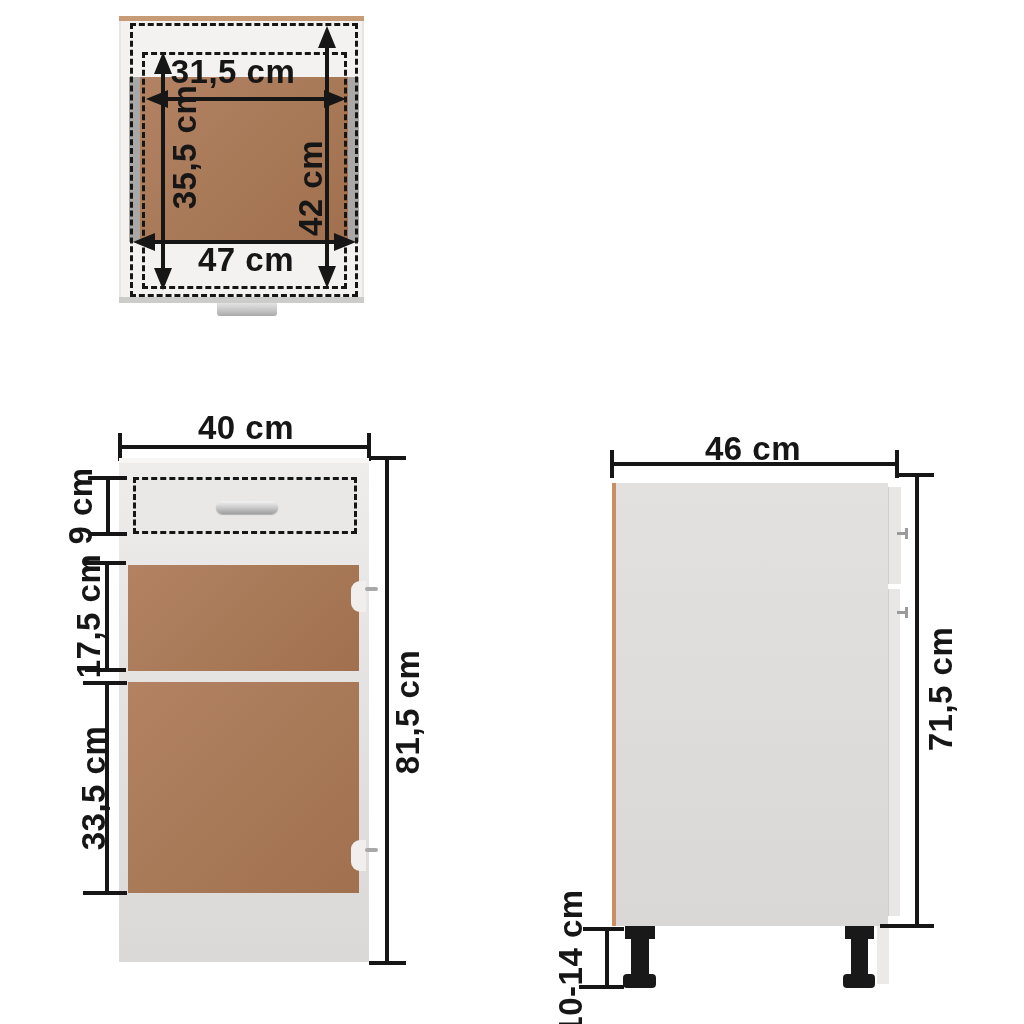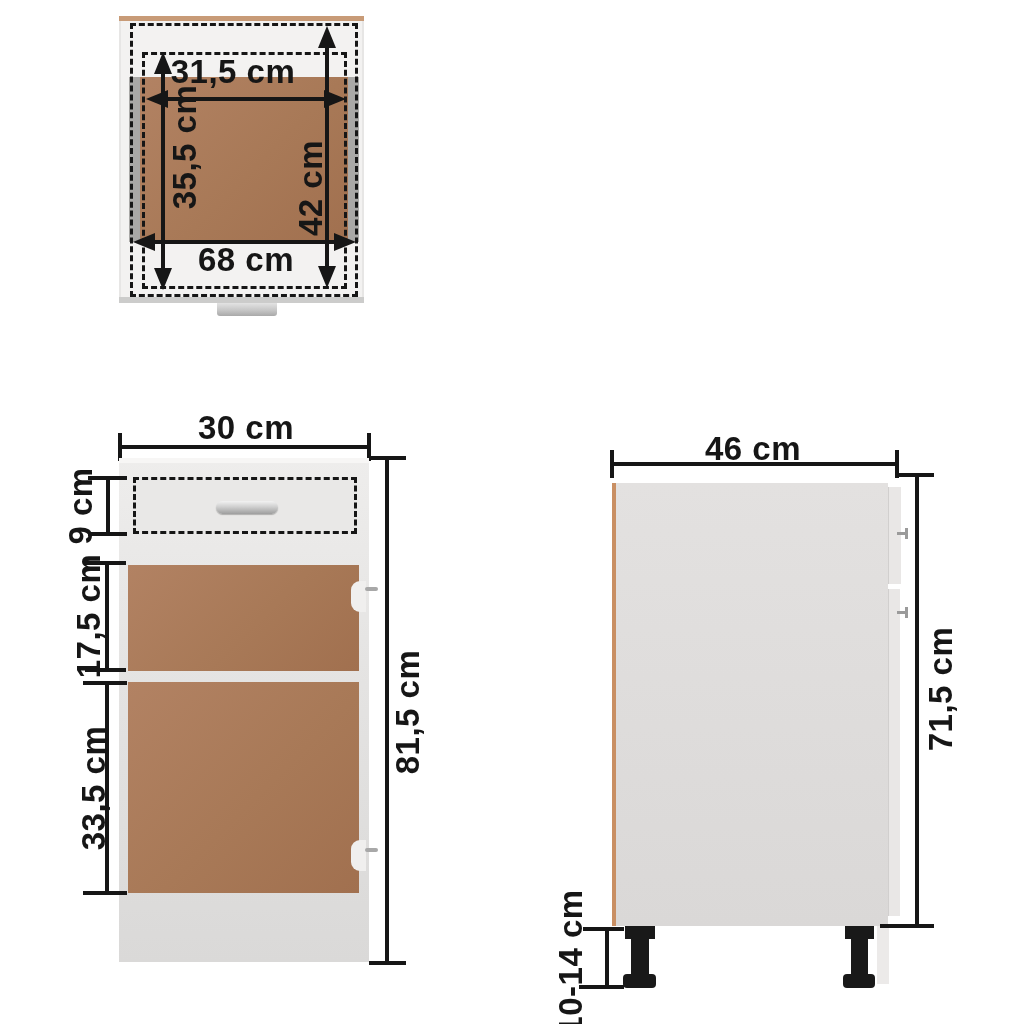--- a/index.html
+++ b/index.html
@@ -52,28 +52,28 @@
     <div class="lbl rot" style="left:184px;top:147px;">35,5 cm</div>
 
     <div class="ink" style="left:325px;top:46px;width:4px;height:222px;"></div>
     <div class="tri u" style="left:318px;top:26px;"></div>
     <div class="tri d" style="left:318px;top:266px;"></div>
     <div class="lbl rot" style="left:310px;top:188px;">42 cm</div>
 
     <div class="ink" style="left:151px;top:240px;width:186px;height:4px;"></div>
     <div class="tri l" style="left:133px;top:233px;"></div>
     <div class="tri r" style="left:334px;top:233px;"></div>
-    <div class="lbl" style="left:246px;top:259px;">68 cm</div>
+    <div class="lbl" style="left:246px;top:259px;">47 cm</div>
 
     <div class="abs" style="left:217px;top:303px;width:60px;height:13px;background:linear-gradient(180deg,#e3e3e3 0%,#c6c6c6 55%,#a9a9a9 100%);border-radius:0 0 3px 3px;"></div>
   </div>
 
   <div class="abs" style="left:0;top:390px;width:480px;height:634px;">
 
-    <div class="lbl" style="left:246px;top:37px;">30 cm</div>
+    <div class="lbl" style="left:246px;top:37px;">40 cm</div>
     <div class="ink" style="left:120px;top:55px;width:249px;height:4px;"></div>
     <div class="ink" style="left:118px;top:43px;width:4px;height:28px;"></div>
     <div class="ink" style="left:367px;top:43px;width:4px;height:28px;"></div>
 
     <div class="abs" style="left:119px;top:68px;width:250px;height:504px;background:linear-gradient(180deg,#eeedec 0%,#e4e3e2 45%,#dad9d8 100%);"></div>
     <div class="abs" style="left:119px;top:68px;width:250px;height:5px;background:#f7f6f5;"></div>
 
     <div class="dash" style="left:133px;top:87px;width:224px;height:57px;background:#e9e8e7;"></div>
     <div class="chrome abs" style="left:216px;top:111px;width:62px;height:13px;"></div>
 

